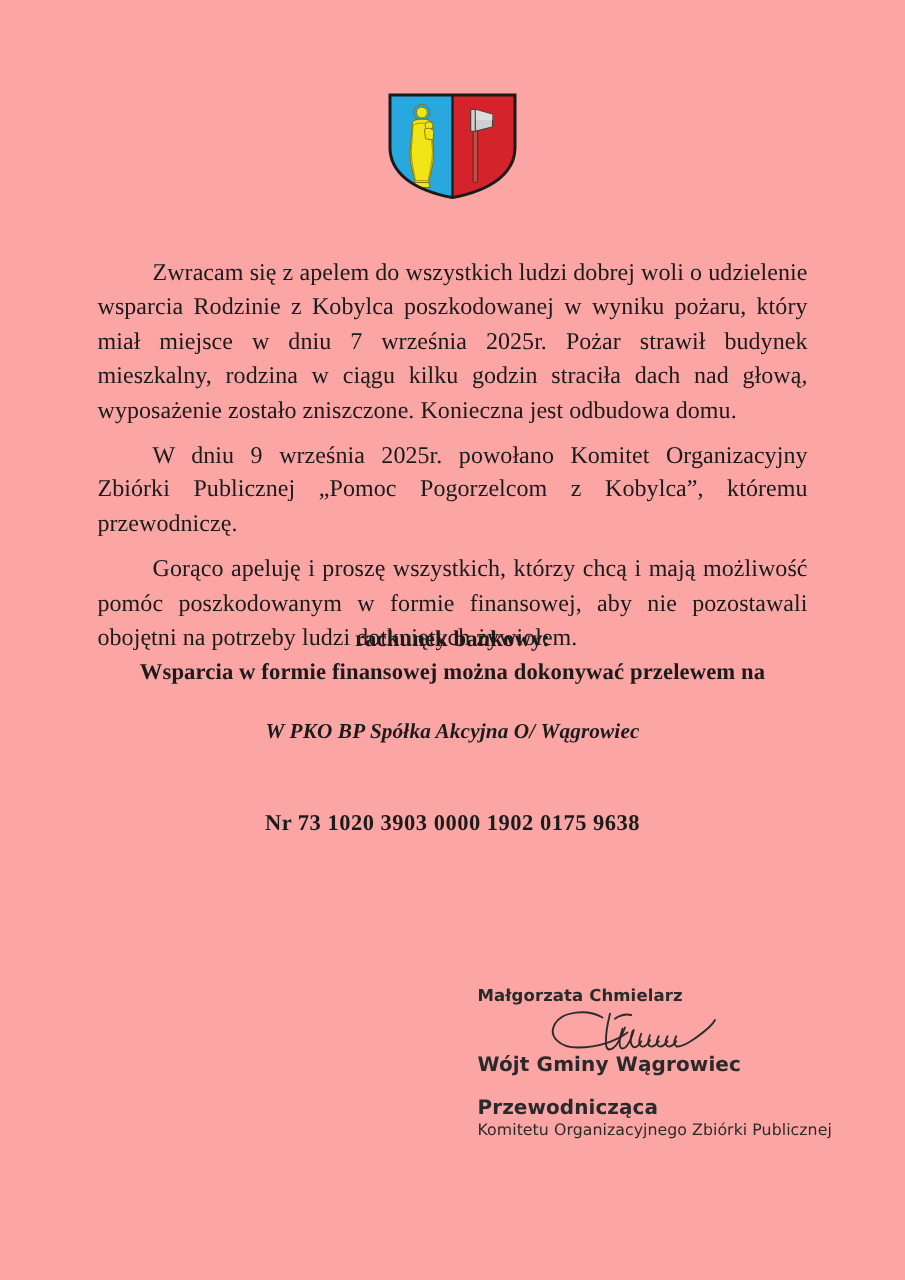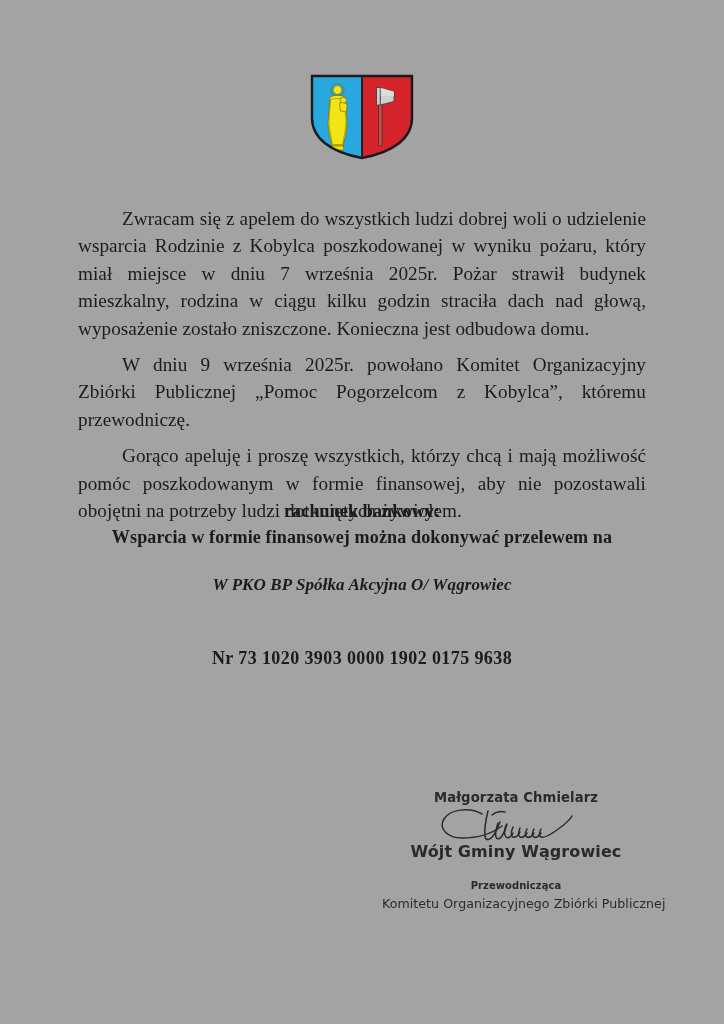--- a/index.html
+++ b/index.html
@@ -13,21 +13,21 @@
     position: relative;
     overflow: hidden;
     font-family: "Liberation Serif", "DejaVu Serif", serif;
     color: #1b1b1b;
     -webkit-font-smoothing: antialiased;
   }
 
   .page {
     position: absolute;
     inset: 0;
-    background: #a3a3a3;
+    background: #fca5a5;
   }
 
   
   .crest-wrap {
     position: absolute;
     left: 0;
     right: 0;
     top: 74px;
     display: flex;
     justify-content: center;
@@ -95,21 +95,20 @@
     line-height: 24px;
     text-align: left;
   }
 
   
   .signature-block {
     position: absolute;
     left: 382px;
     top: 789px;
     width: 268px;
-    text-align: center;
     font-family: "DejaVu Sans", "Liberation Sans", sans-serif;
     color: #2a2a2a;
   }
   .sig-name {
     font-size: 13.2px;
     font-weight: bold;
     line-height: 17px;
     letter-spacing: 0.1px;
   }
   .sig-scribble {
@@ -117,21 +116,21 @@
     margin: -1px auto -2px auto;
   }
   .sig-role {
     font-size: 16px;
     font-weight: bold;
     line-height: 17px;
     letter-spacing: 0.1px;
   }
   .sig-gap { height: 17px; }
   .sig-title {
-    font-size: 10px;
+    font-size: 16px;
     font-weight: bold;
     line-height: 17.5px;
     letter-spacing: 0.05px;
   }
   .sig-committee {
     font-size: 12.6px;
     font-weight: normal;
     line-height: 17.5px;
     letter-spacing: 0.05px;
     white-space: nowrap;

